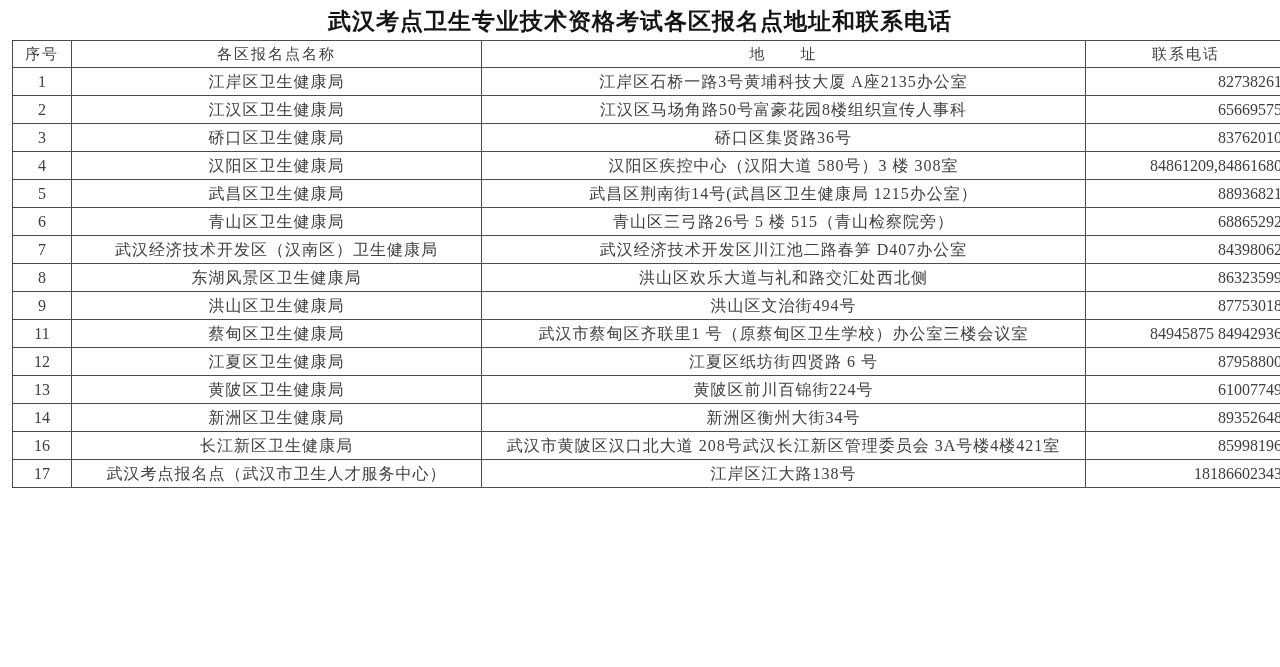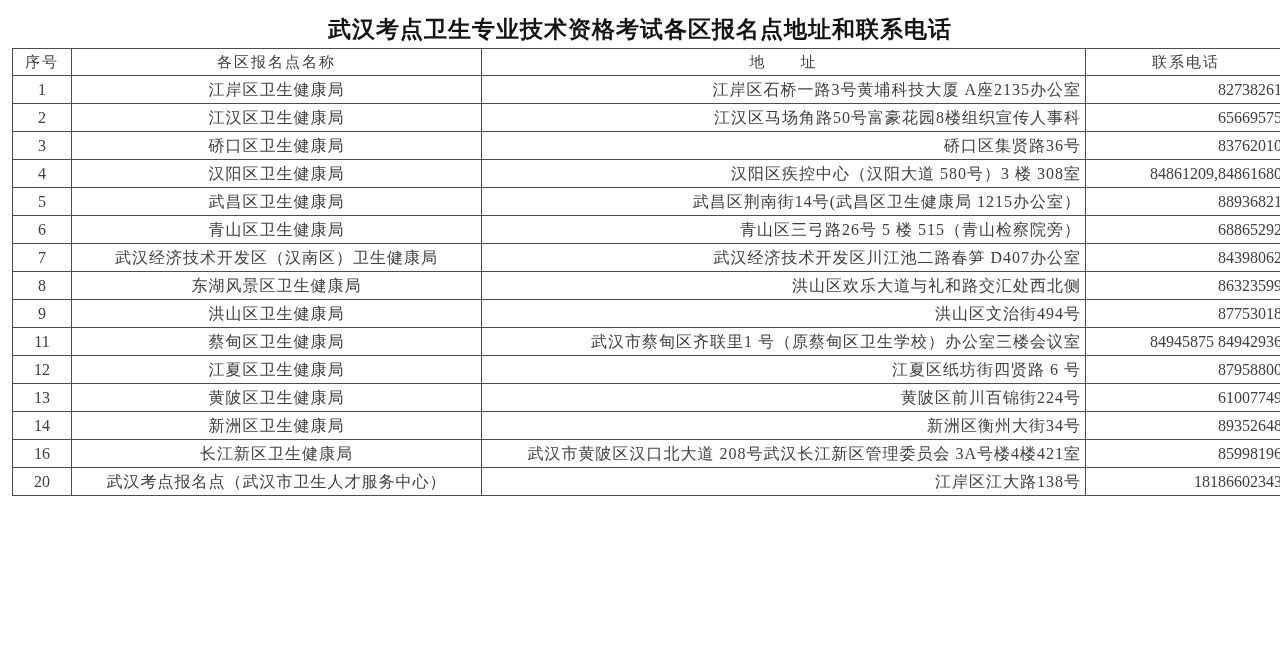--- a/index.html
+++ b/index.html
@@ -19,21 +19,21 @@
     background: #ffffff;
     box-sizing: border-box;
   }
   .title {
     text-align: center;
     font-family: "Liberation Sans", "DejaVu Sans", sans-serif;
     font-weight: bold;
     font-size: 23px;
     letter-spacing: 1px;
     color: #141414;
-    padding-top: 15px;
+    padding-top: 7px;
     height: 31px;
     line-height: 28px;
   }
   table.reg {
     border-collapse: collapse;
     table-layout: fixed;
     width: 1274px;
     margin: 2px 3px 0 12px;
     color: #3e3e3e;
   }
@@ -50,21 +50,21 @@
     letter-spacing: 2px;
   }
   table.reg td {
     font-size: 16px;
     height: 28px;
     line-height: 22px;
     padding: 2px 4px;
   }
   td.col-no    { text-align: center; font-size: 16px; }
   td.col-name  { text-align: center; letter-spacing: 1px; }
-  td.col-address { text-align: right; padding-left: 9px; letter-spacing: 1px; }
+  td.col-address { text-align: center; padding-left: 9px; letter-spacing: 1px; }
   td.col-phone { text-align: right; font-size: 17px; }
   col.c-no { width: 59px; }
   col.c-name { width: 410px; }
   col.c-address { width: 604px; }
   col.c-phone { width: 201px; }
 </style>
 </head>
 <body>
 
 <div class="page">
@@ -163,20 +163,20 @@
           <td class="col-address">新洲区衡州大街34号</td>
           <td class="col-phone">89352648</td>
         </tr>
         <tr>
           <td class="col-no">16</td>
           <td class="col-name">长江新区卫生健康局</td>
           <td class="col-address">武汉市黄陂区汉口北大道 208号武汉长江新区管理委员会 3A号楼4楼421室</td>
           <td class="col-phone">85998196</td>
         </tr>
         <tr>
-          <td class="col-no">20</td>
+          <td class="col-no">17</td>
           <td class="col-name">武汉考点报名点（武汉市卫生人才服务中心）</td>
           <td class="col-address">江岸区江大路138号</td>
           <td class="col-phone">18186602343</td>
         </tr>
       </tbody>
   </table>
 </div>
 
 </body></html>

